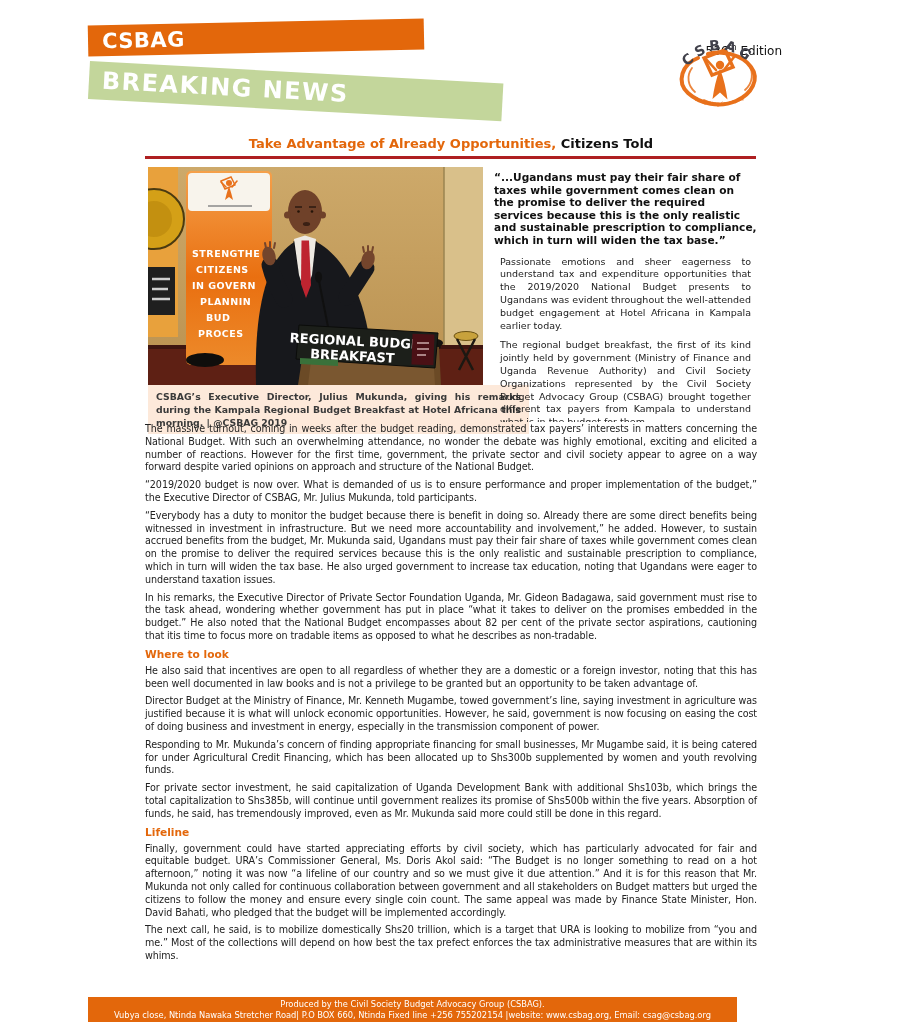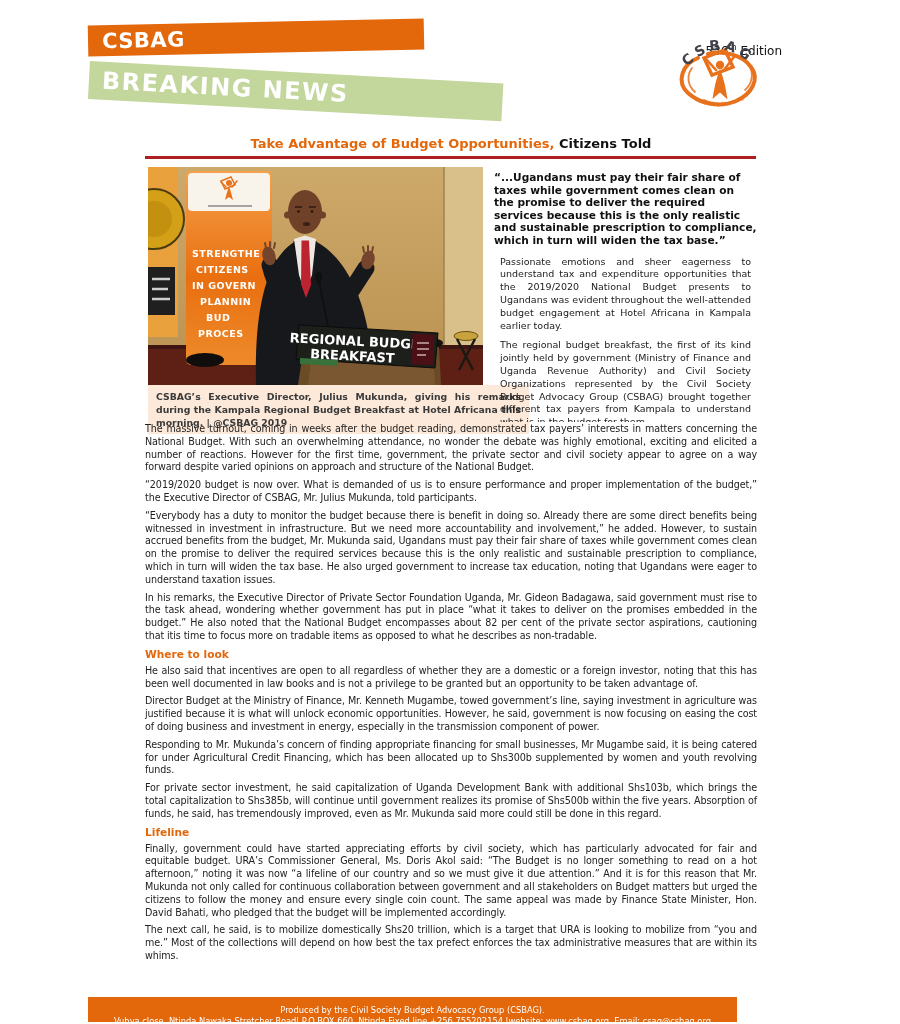--- a/index.html
+++ b/index.html
@@ -37,21 +37,21 @@
   .rightcol p.body{font-size:9.5px;line-height:12.8px;text-align:justify;margin:0 6px 7px;color:#222;}
 
   
   .article{position:absolute;left:145px;top:423px;width:612px;}
   .article p{margin:0 0 5px;text-align:justify;font-size:9.6px;line-height:12.8px;
              letter-spacing:-0.1px;color:#222;}
   .article h3{margin:4px 0 5px;font-size:10.6px;color:#E3670B;font-weight:bold;}
 
   
   .footer{position:absolute;left:88px;top:997px;width:649px;height:25px;background:#E3670B;
-          color:#fff;text-align:center;padding-top:8px;box-sizing:border-box;}
+          color:#fff;text-align:center;padding-top:2px;box-sizing:border-box;}
   .footer div{font-size:8.3px;line-height:10.5px;}
 
   svg text{font-family:"DejaVu Sans","Liberation Sans",sans-serif;}
 </style>
 </head>
 <body>
 
 <div class="page">
 
   <div class="edition"><span>536</span><sup>th</sup><span> Edition</span></div>
@@ -75,21 +75,21 @@
     <path d="M56,43 C52,53 50,63 48.5,73 L56,66.5 L63.5,73.5 C62,63 60,53 56,43 Z" fill="#E8711C"></path>
     <path d="M52,44 L42,33 M60,44 L70,31" stroke="#E8711C" stroke-width="2.6" stroke-linecap="round" fill="none"></path>
     <text font-size="14" font-weight="bold" fill="#41414B" letter-spacing="3.5">
       <textPath href="#lgArc" startOffset="8%">CSBAG</textPath>
     </text>
     <text font-size="5" fill="#E8711C">
       <textPath href="#lgArc2" startOffset="8%">Budgeting for equity</textPath>
     </text>
   </svg>
 
-  <h1 class="headline"><span class="hl">Take Advantage of Budget Opportunities,</span><span class="rest"> Citizens Told</span></h1>
+  <h1 class="headline"><span class="hl">Take Advantage of Already Opportunities,</span><span class="rest"> Citizens Told</span></h1>
   <div class="rule"></div>
 
   <figure class="photo-wrap" style="margin:0">
     <svg width="335" height="218" viewBox="0 0 335 218" aria-hidden="true">
       <defs>
         <linearGradient id="wallGrad" x1="0" y1="0" x2="0" y2="1">
           <stop offset="0" stop-color="#CDA96A"></stop>
             <stop offset="1" stop-color="#BD9554"></stop>
         </linearGradient>
         <linearGradient id="bannerGrad" x1="0" y1="0" x2="0" y2="1">

